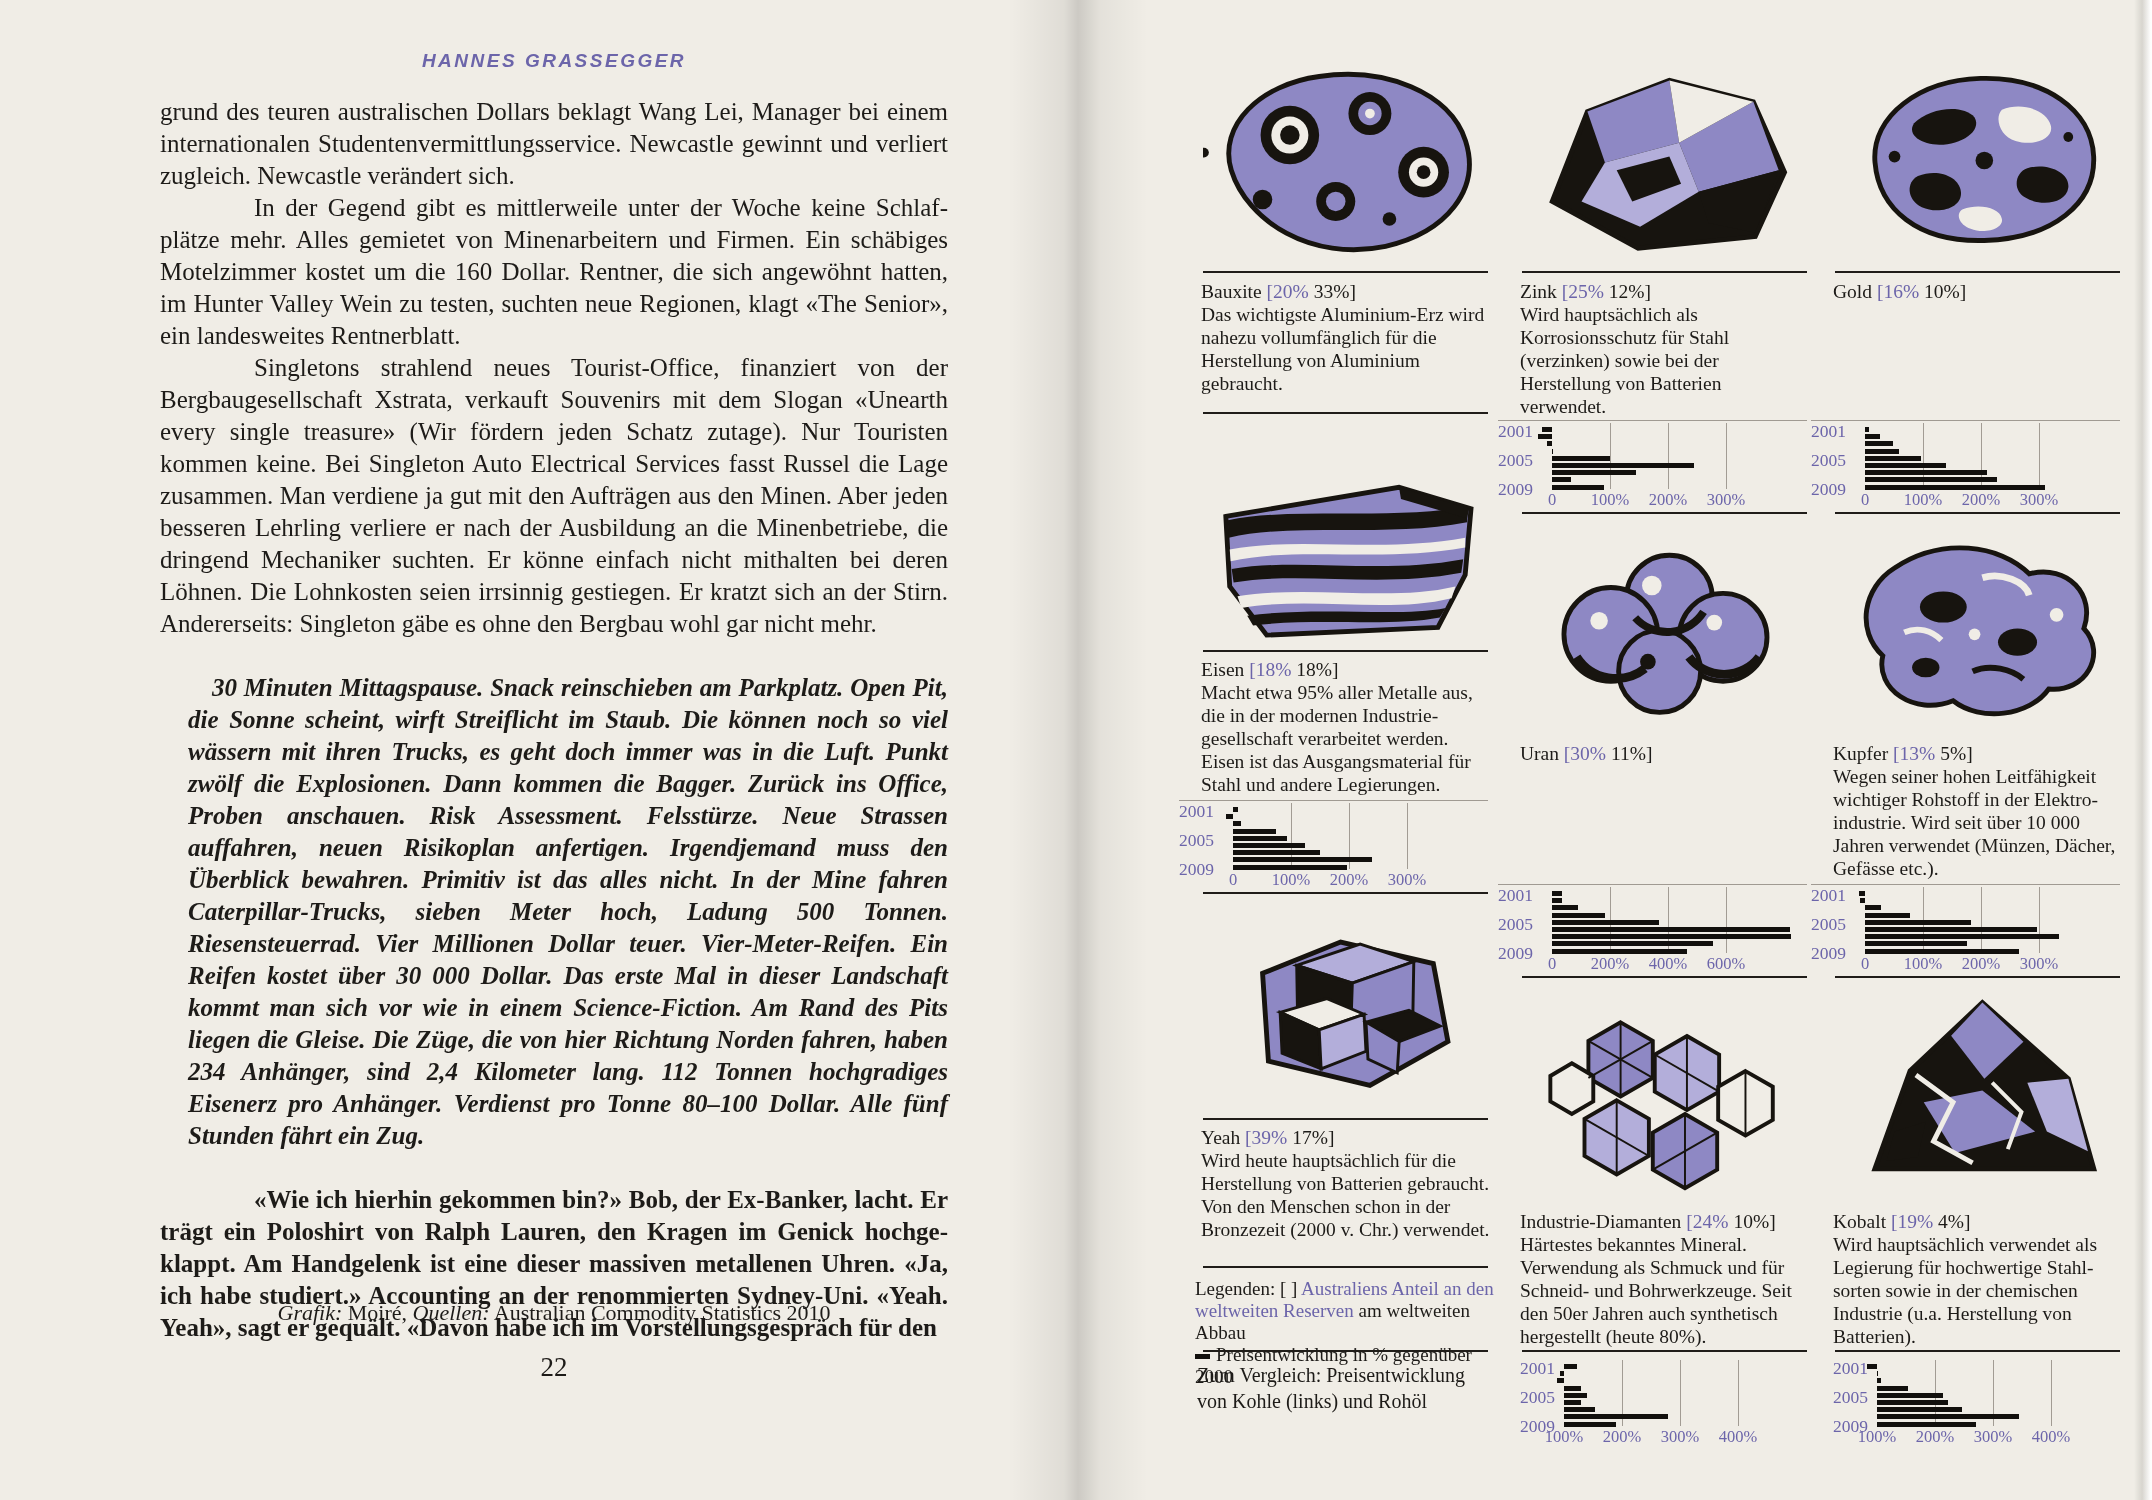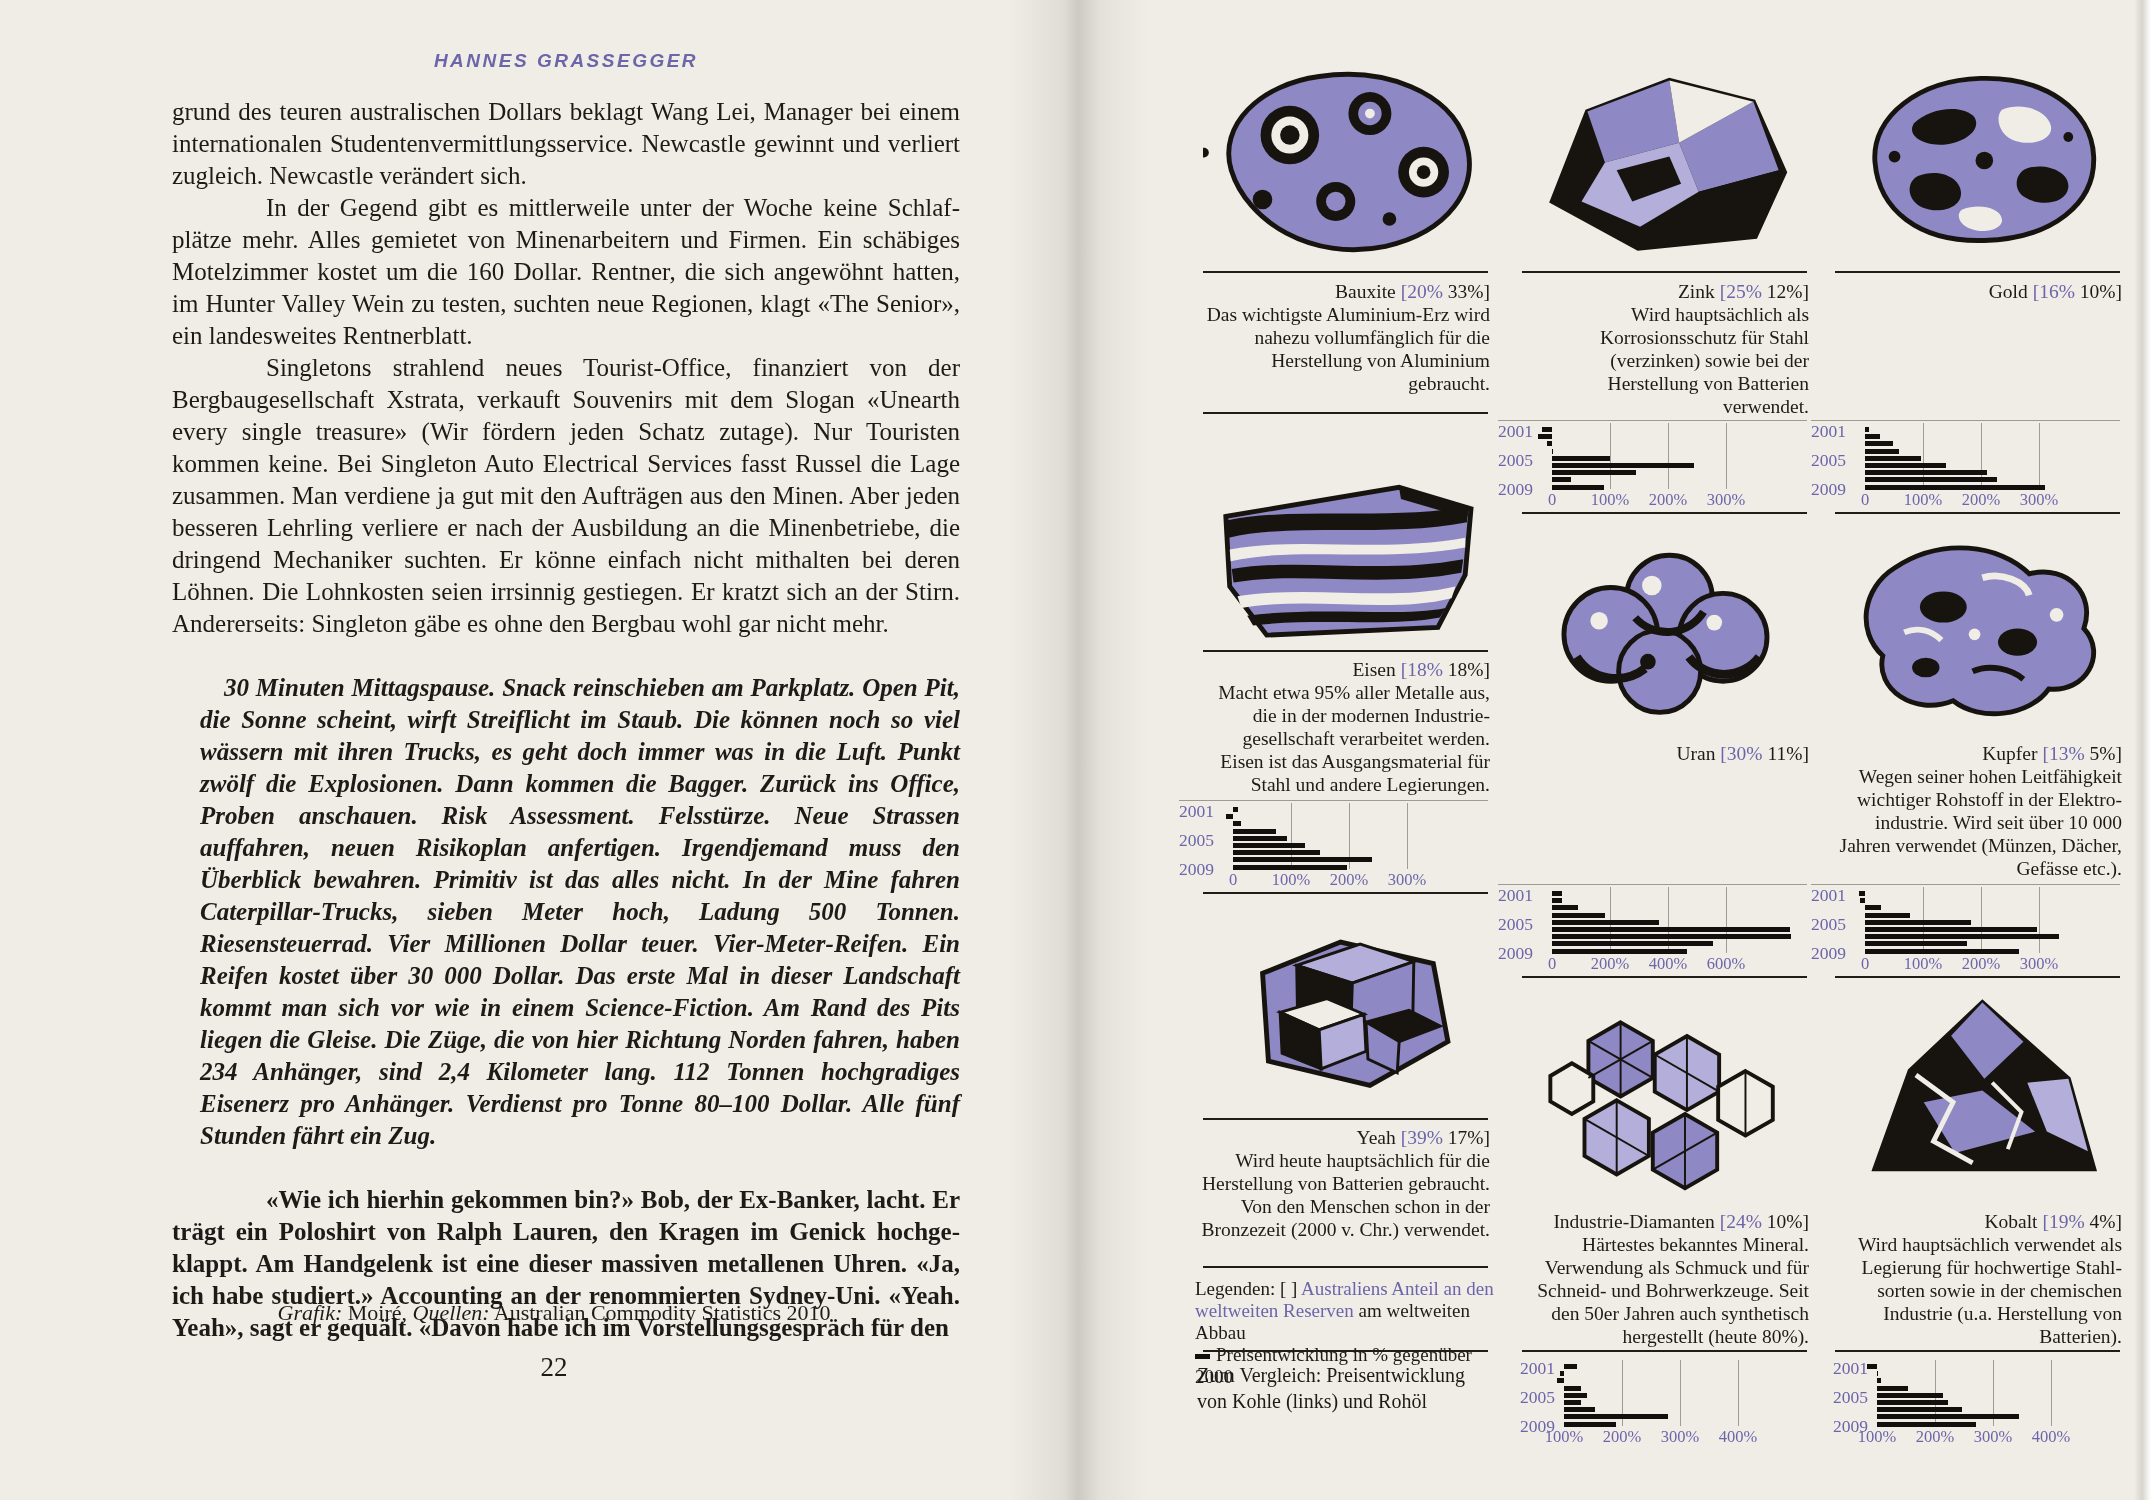--- a/index.html
+++ b/index.html
@@ -2,33 +2,33 @@
 <html><head>
 <meta charset="utf-8">
 <style>
   html,body{margin:0;padding:0;background:#d8d4cc;}
   .canvas{position:relative;width:2152px;height:1500px;background:#f0ede6;overflow:hidden;
           font-family:"Liberation Serif",serif;color:#1d1b18;}
   
   .page{position:absolute;top:0;height:1500px;}
   .page-left{left:0;width:1078px;}
   .page-right{left:1078px;width:1074px;}
-  .text-col{position:absolute;left:160px;top:50px;width:788px;margin-left:12px;}
+  .text-col{position:absolute;left:160px;top:50px;width:788px;}
   .author{font-family:"Liberation Sans",sans-serif;font-style:italic;font-weight:bold;
           font-size:19px;letter-spacing:2.5px;color:#6c65aa;text-align:center;margin:0 0 24px 0;}
   .body{font-size:25px;line-height:32px;text-align:justify;margin:0;-webkit-hyphens:manual;hyphens:manual;}
   .indent{text-indent:94px;}
   .gap{margin-top:32px;font-weight:bold;}
   .italic-block{font-style:italic;margin-left:28px;text-indent:24px;}
   .credit{position:absolute;left:160px;top:1300px;width:788px;text-align:center;font-size:22px;}
   .credit .it{font-style:italic;}
   .pagenum{position:absolute;left:160px;top:1352px;width:788px;text-align:center;font-size:27px;}
   
   .cell{position:absolute;margin:0;}
-  .cap{position:absolute;text-align:right;font-size:19.5px;line-height:23px;}
+  .cap{position:absolute;text-align:left;font-size:19.5px;line-height:23px;}
   .pu{color:#6c65aa;}
   .rule{position:absolute;height:2px;background:#201d19;}
   .rule-thin{position:absolute;height:1px;background:#a09a92;}
   .chart{position:absolute;width:295px;height:89px;overflow:hidden;font-family:"Liberation Serif",serif;}
   .chart .bar{position:absolute;height:5px;background:#12100d;}
   .chart .grid{position:absolute;top:0;height:66px;width:1px;background:#a29c94;}
   .chart .tick{position:absolute;top:67px;width:60px;text-align:center;font-size:16.5px;color:#6c65aa;white-space:nowrap;}
   .chart .yl{position:absolute;left:0;font-size:17.5px;color:#6c65aa;}
   .legend{position:absolute;font-size:19px;line-height:22px;text-align:left;}
   .bar-glyph{display:inline-block;width:15px;height:5px;background:#12100d;vertical-align:middle;margin-right:6px;}

